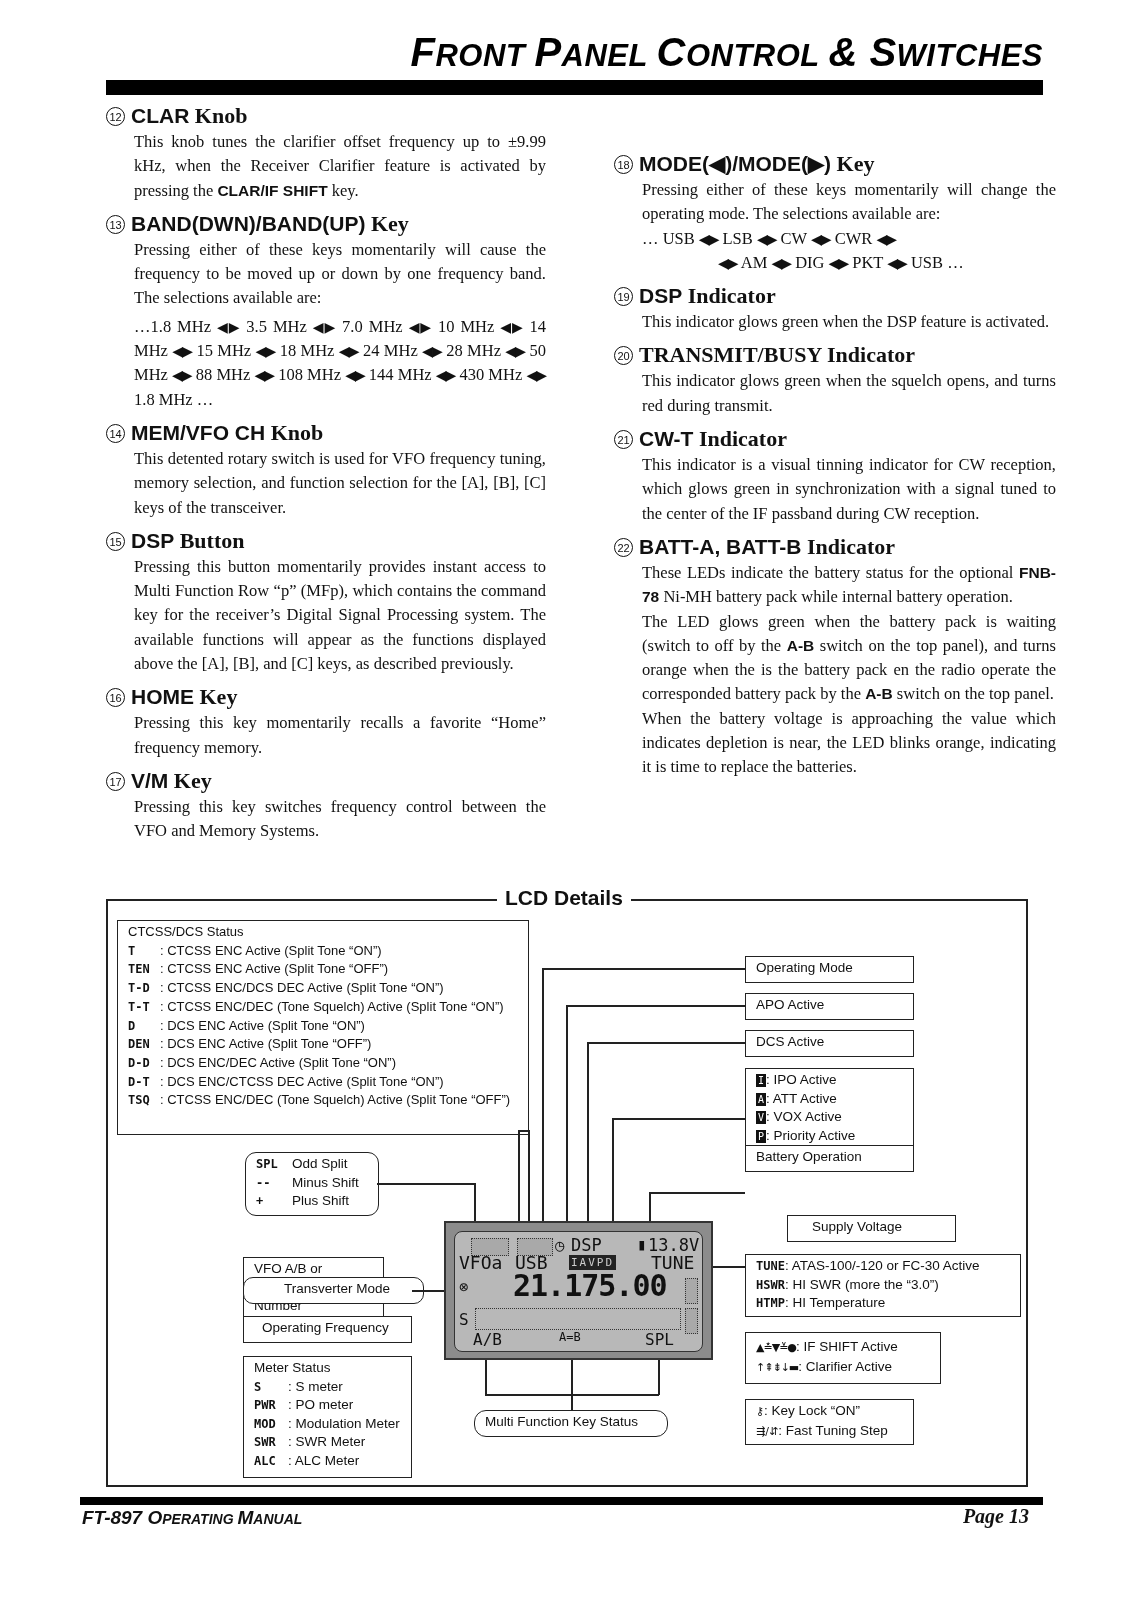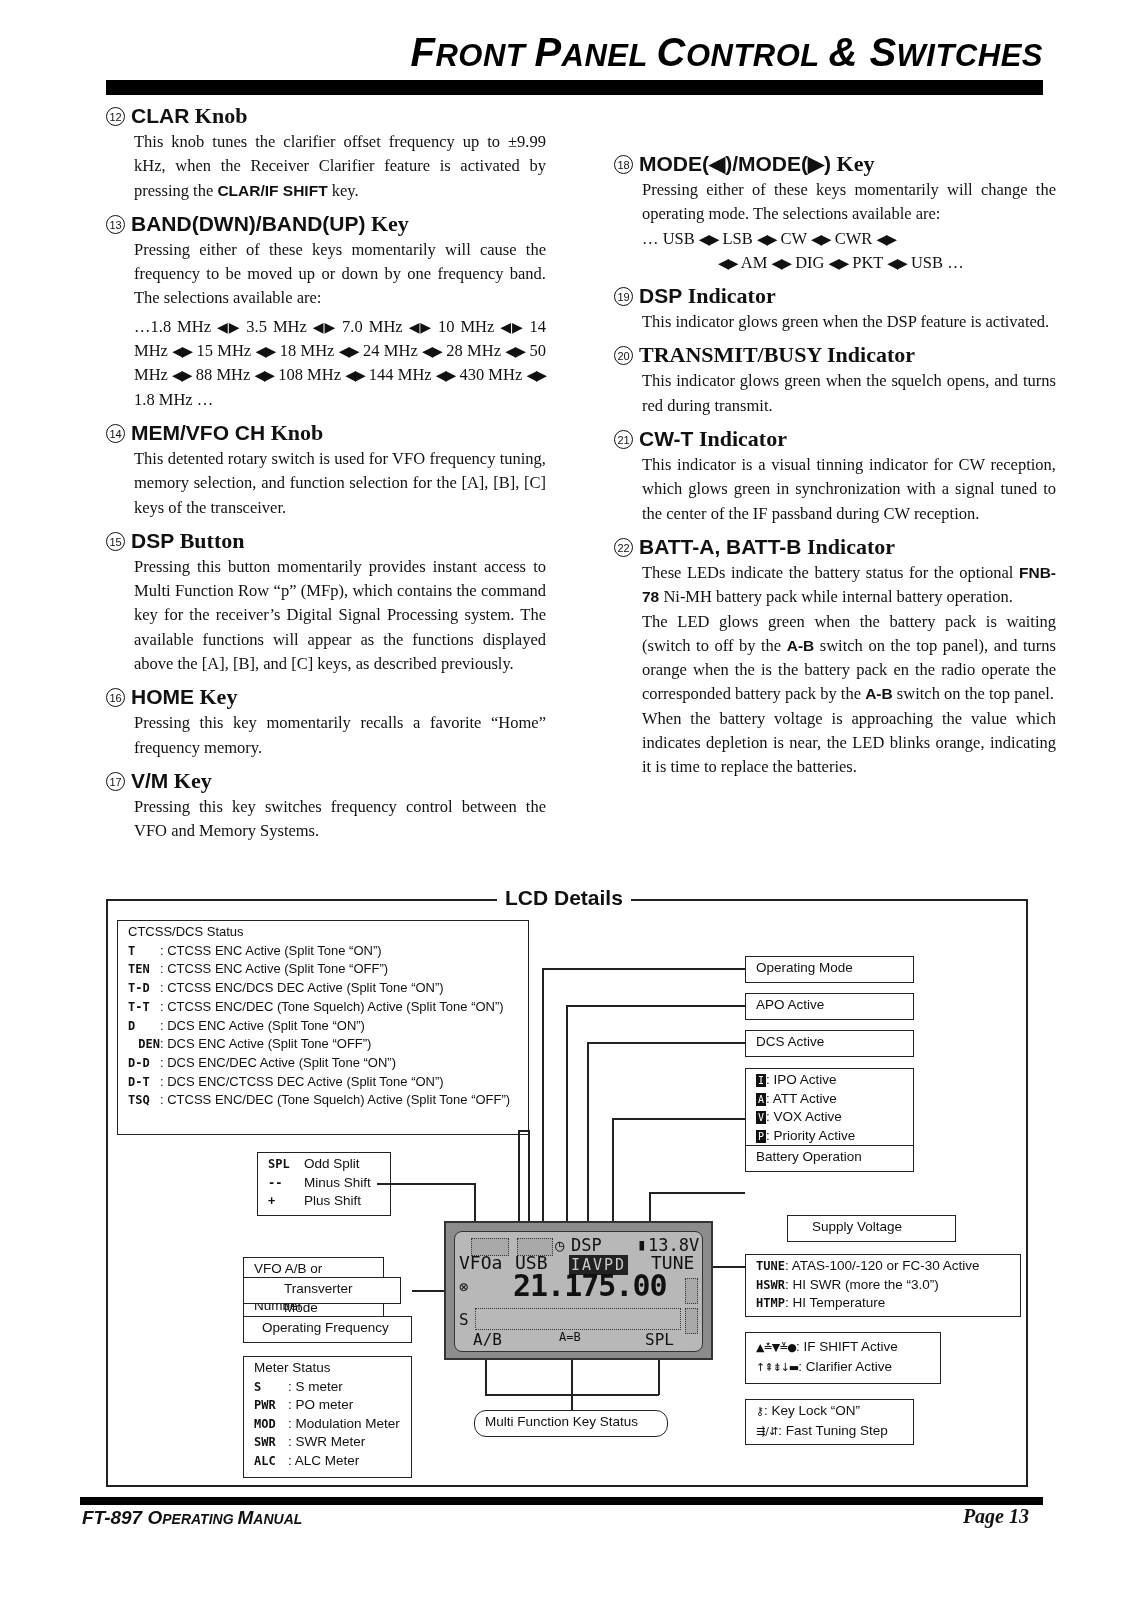--- a/index.html
+++ b/index.html
@@ -103,37 +103,37 @@
 <div class="lcd-frame"></div>
 <div class="lcd-title">LCD Details</div>
 
 <div class="box" style="left:117px; top:920px; width:412px; height:215px; font-size:13px; line-height:18.7px;">
   <div>CTCSS/DCS Status</div>
   <div><span class="mono" style="display:inline-block;width:32px;">T</span>: <span>CTCSS ENC Active (Split Tone “ON”)</span></div>
   <div><span class="mono" style="display:inline-block;width:32px;">TEN</span>: <span>CTCSS ENC Active (Split Tone “OFF”)</span></div>
   <div><span class="mono" style="display:inline-block;width:32px;">T-D</span>: <span>CTCSS ENC/DCS DEC Active (Split Tone “ON”)</span></div>
   <div><span class="mono" style="display:inline-block;width:32px;">T-T</span>: <span>CTCSS ENC/DEC (Tone Squelch) Active (Split Tone “ON”)</span></div>
   <div><span class="mono" style="display:inline-block;width:32px;">D</span>: <span>DCS ENC Active (Split Tone “ON”)</span></div>
-  <div><span class="mono" style="display:inline-block;width:32px;text-align:right;">DEN</span>: <span>DCS ENC Active (Split Tone “OFF”)</span></div>
+  <div><span class="mono" style="display:inline-block;width:32px;">DEN</span>: <span>DCS ENC Active (Split Tone “OFF”)</span></div>
   <div><span class="mono" style="display:inline-block;width:32px;">D-D</span>: <span>DCS ENC/DEC Active (Split Tone “ON”)</span></div>
   <div><span class="mono" style="display:inline-block;width:32px;">D-T</span>: <span>DCS ENC/CTCSS DEC Active (Split Tone “ON”)</span></div>
   <div><span class="mono" style="display:inline-block;width:32px;">TSQ</span>: <span>CTCSS ENC/DEC (Tone Squelch) Active (Split Tone “OFF”)</span></div>
 </div>
 
-<div class="box" style="left:257px; top:1152px; width:134px; height:64px;">
+<div class="box" style="left:245px; top:1152px; width:134px; height:64px;border-radius:11px;">
   <div><span class="mono" style="display:inline-block;width:36px;">SPL</span><span>Odd Split</span></div>
   <div><span class="mono" style="display:inline-block;width:36px;">--</span><span>Minus Shift</span></div>
   <div><span class="mono" style="display:inline-block;width:36px;">+</span><span>Plus Shift</span></div>
 </div>
 
 <div class="box" style="left:243px; top:1225px; width:141px; height:60px;margin-top:32px;">
   <div>VFO A/B or</div>
   <div>Memory CH Number</div>
 </div>
-<div class="box" style="left:243px; top:1277px; width:158px; height:27px; padding-left:40px;">Transverter Mode</div>
+<div class="box" style="left:243px; top:1277px; width:181px; height:27px; padding-left:40px;border-radius:10px;">Transverter Mode</div>
 <div class="box" style="left:243px; top:1316px; width:169px; height:27px; padding-left:18px;">Operating Frequency</div>
 
 <div class="box" style="left:243px; top:1356px; width:169px; height:122px;">
   <div>Meter Status</div>
   <div><span class="mono" style="display:inline-block;width:34px;">S</span>: <span>S meter</span></div>
   <div><span class="mono" style="display:inline-block;width:34px;">PWR</span>: <span>PO meter</span></div>
   <div><span class="mono" style="display:inline-block;width:34px;">MOD</span>: <span>Modulation Meter</span></div>
   <div><span class="mono" style="display:inline-block;width:34px;">SWR</span>: <span>SWR Meter</span></div>
   <div><span class="mono" style="display:inline-block;width:34px;">ALC</span>: <span>ALC Meter</span></div>
 </div>
@@ -191,21 +191,21 @@
 <div class="lcd">
   <div class="lcd-inner">
     <div class="dotbox" style="left:16px; top:6px; width:36px; height:16px;"></div>
     <div class="dotbox" style="left:62px; top:6px; width:34px; height:16px;"></div>
     <div class="lcdtxt" style="left:100px; top:4px; font-size:16px;">◷</div>
     <div class="lcdtxt" style="left:116px; top:3px; font-size:17px;">DSP</div>
     <div class="lcdtxt" style="left:182px; top:3px; font-size:16px;">▮</div>
     <div class="lcdtxt" style="left:193px; top:3px; font-size:17px;">13.8V</div>
     <div class="lcdtxt" style="left:4px; top:20px; font-size:18px;">VFOa</div>
     <div class="lcdtxt" style="left:60px; top:20px; font-size:18px;">USB</div>
-    <div class="lcdtxt" style="left:114px; top:23px; font-size:15px; background:#222; color:#ccc; letter-spacing:2px; padding:1px 2px;">IAVPD</div>
+    <div class="lcdtxt" style="left:114px; top:23px; font-size:11px; background:#222; color:#ccc; letter-spacing:2px; padding:1px 2px;">IAVPD</div>
     <div class="lcdtxt" style="left:196px; top:20px; font-size:18px;">TUNE</div>
     <div class="lcdtxt" style="left:4px; top:46px; font-size:15px;">⊗</div>
     <div class="lcdtxt" style="left:58px; top:36px; font-size:30px; font-weight:bold; letter-spacing:-1px;">21.175.00</div>
     <div class="dotbox" style="left:230px; top:46px; width:11px; height:24px;"></div>
     <div class="dotbox" style="left:230px; top:76px; width:11px; height:24px;"></div>
     <div class="dotbox" style="left:20px; top:76px; width:204px; height:20px; background:transparent;"></div>
     <div class="lcdtxt" style="left:4px; top:78px; font-size:16px;">S</div>
     <div class="lcdtxt" style="left:18px; top:98px; font-size:16px;">A/B</div>
     <div class="lcdtxt" style="left:104px; top:98px; font-size:12px;">A=B</div>
     <div class="lcdtxt" style="left:190px; top:98px; font-size:16px;">SPL</div>

